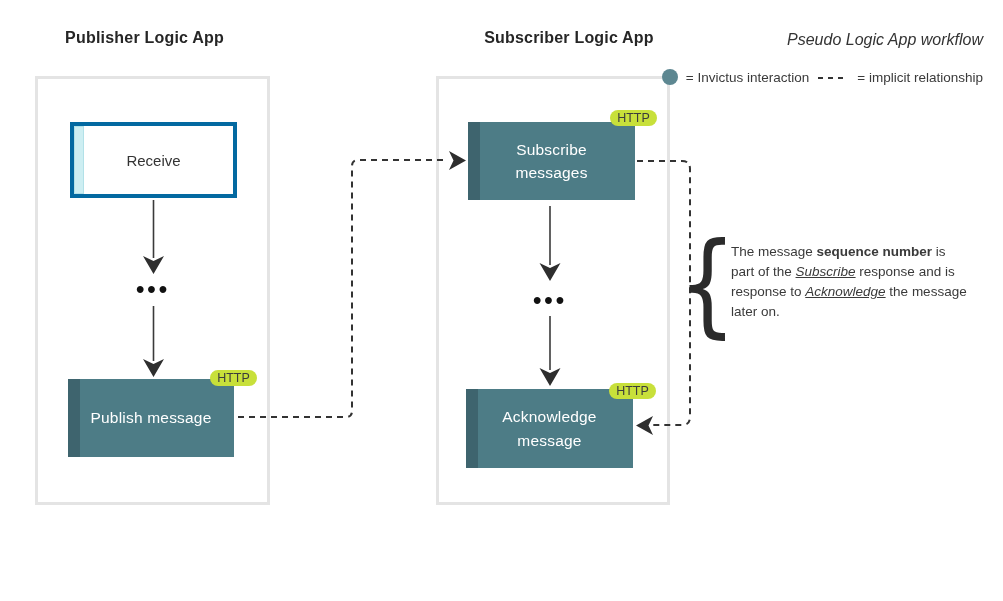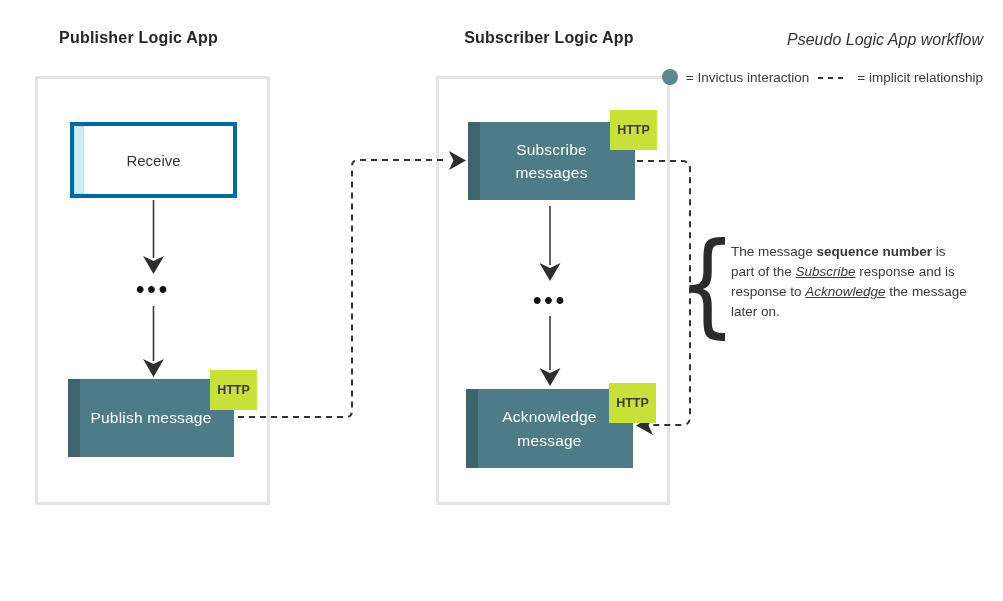--- a/index.html
+++ b/index.html
@@ -13,22 +13,22 @@
     position:absolute; border:3px solid var(--panel-border,#e4e4e4);
     background:#ffffff; z-index:0; box-sizing:border-box;
   }
   .panel-publisher  { left:35px;  top:76px; width:235px; height:429px; }
   .panel-subscriber { left:436px; top:76px; width:234px; height:429px; }
 
   .app-title {
     position:absolute; top:29px; font-size:16px; font-weight:bold;
     color:var(--text-dark,#262626); text-align:center; z-index:2; letter-spacing:.2px;
   }
-  .pub-title { left:21px;  width:235px; }
-  .sub-title { left:432px; width:234px; }
+  .pub-title { left:27px;  width:235px; }
+  .sub-title { left:452px; width:234px; }
 
   .legend-title {
     position:absolute; top:31px; right:20px; font-size:16px; font-style:italic;
     color:#333; z-index:2;
   }
   .legend {
     position:absolute; top:69px; right:20px; display:flex; flex-direction:row;
     gap:8px; align-items:flex-end; z-index:2;
   }
   .legend-row { display:flex; align-items:center; gap:8px; font-size:13.5px; color:#3a3a3a; }
@@ -59,21 +59,21 @@
     background:var(--teal-dark,#3e646e);
   }
   .publish-box     { left:68px;  top:379px; width:166px; height:78px; }
   .subscribe-box   { left:468px; top:122px; width:167px; height:78px; }
   .acknowledge-box { left:466px; top:389px; width:167px; height:79px;justify-content:center; }
   .teal-label { position:relative; }
   .teal-label.wrap { width:130px; }
 
   .badge {
     position:absolute; background:var(--badge-green,#c8e03a); color:var(--badge-text,#3c3c3c);
-    font-size:12.5px; font-weight:700; border-radius:0; width:47px; height:40px;
+    font-size:12.5px; font-weight:400; border-radius:11px; width:47px; height:16px;
     display:flex; align-items:center; justify-content:center; z-index:3;
   }
   .badge-publish     { left:210px; top:370px; }
   .badge-subscribe   { left:610px; top:110px; }
   .badge-acknowledge { left:609px; top:383px; }
 
   .dots {
     position:absolute; font-size:24px; font-weight:bold; letter-spacing:3px;
     color:#111; width:100px; text-align:center; z-index:2; line-height:24px;
   }

